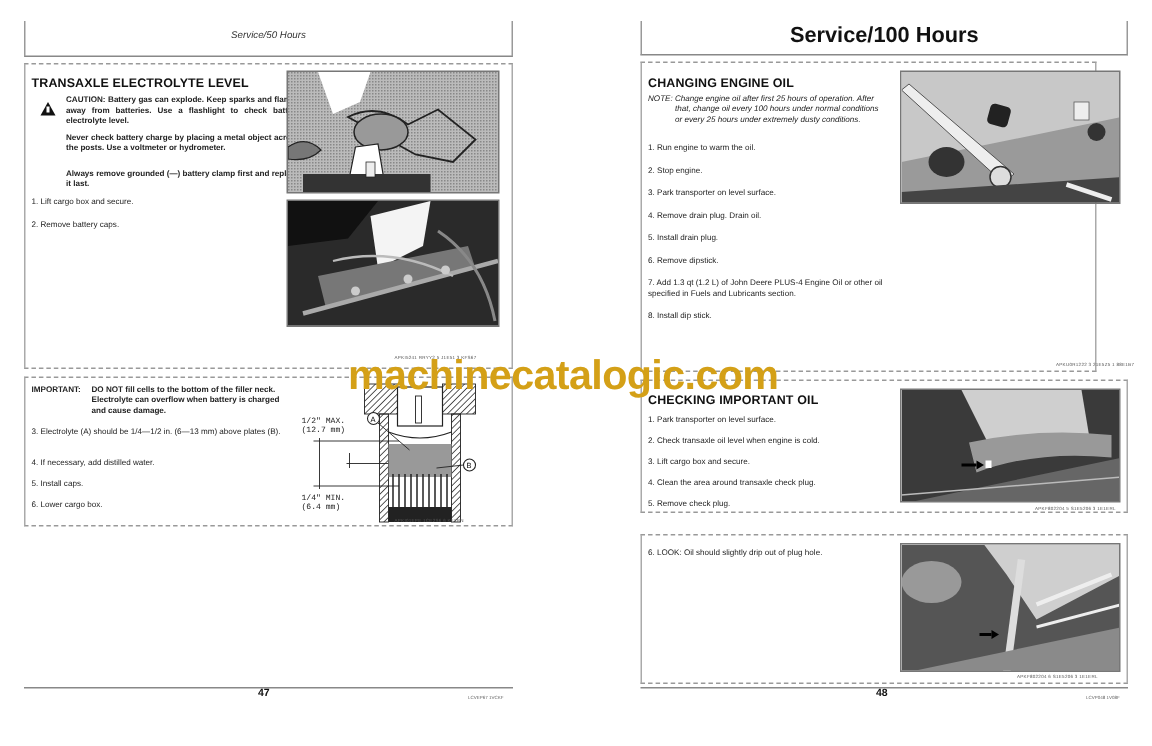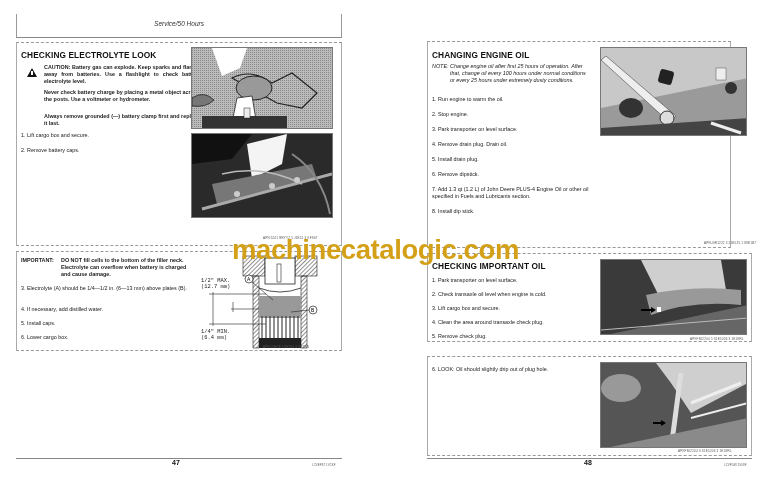--- a/index.html
+++ b/index.html
@@ -39,21 +39,21 @@
 </style>
 </head>
 <body>
 
 <div class="page page-left">
   <div class="header-box hdr-left">
     <div class="htxt">Service/50 Hours</div>
   </div>
 
   <div class="section" style="left:16px; top:42px; width:326px; height:204px;">
-    <div class="sec-title" style="left:4px; top:7px;">CHECKING ELECTROLYTE LOOK</div>
+    <div class="sec-title" style="left:4px; top:7px;">TRANSAXLE ELECTROLYTE LEVEL</div>
     <div class="caution-icon" style="left:10px; top:25px;"></div>
     <div class="btxt" style="left:27px; top:21px; width:156px;">CAUTION: Battery gas can explode. Keep sparks and flames away from batteries. Use a flashlight to check battery electrolyte level.</div>
     <div class="btxt" style="left:27px; top:46px; width:156px;">Never check battery charge by placing a metal object across the posts. Use a voltmeter or hydrometer.</div>
     <div class="btxt" style="left:27px; top:70px; width:156px;">Always remove grounded (—) battery clamp first and replace it last.</div>
     <div class="txt" style="left:4px; top:89px;">1. Lift cargo box and secure.</div>
     <div class="txt" style="left:4px; top:104px;">2. Remove battery caps.</div>
 
     <div class="photo" style="left:174px; top:4px; width:142px; height:82px;">
       <svg width="142" height="82" viewBox="0 0 142 82">
         <defs>
@@ -150,20 +150,23 @@
       <div class="caption" style="left:62px; top:91px;">APKI01EPE 1CE2S6 6 KF1RN</div>
     </div>
   </div>
 
   <div class="footer-line" style="left:16px; top:458px; width:326px;"></div>
   <div class="page-num" style="left:172px; top:459px;">47</div>
   <div class="footer-code" style="left:312px; top:463px;">LCVEP67 1VCKF</div>
 </div>
 
 <div class="page page-right">
+  <div class="header-box hdr-right">
+    <div class="htxt">Service/100 Hours</div>
+  </div>
 
   <div class="section" style="left:43px; top:41px; width:304px; height:207px;">
     <div class="sec-title" style="left:4px; top:8px;">CHANGING ENGINE OIL</div>
     <div class="itxt" style="left:4px; top:21px;">NOTE:</div>
     <div class="itxt" style="left:22px; top:21px; width:142px;">Change engine oil after first 25 hours of operation. After that, change oil every 100 hours under normal conditions or every 25 hours under extremely dusty conditions.</div>
     <div class="txt" style="left:4px; top:54px;">1. Run engine to warm the oil.</div>
     <div class="txt" style="left:4px; top:69px;">2. Stop engine.</div>
     <div class="txt" style="left:4px; top:84px;">3. Park transporter on level surface.</div>
     <div class="txt" style="left:4px; top:99px;">4. Remove drain plug. Drain oil.</div>
     <div class="txt" style="left:4px; top:114px;">5. Install drain plug.</div>

